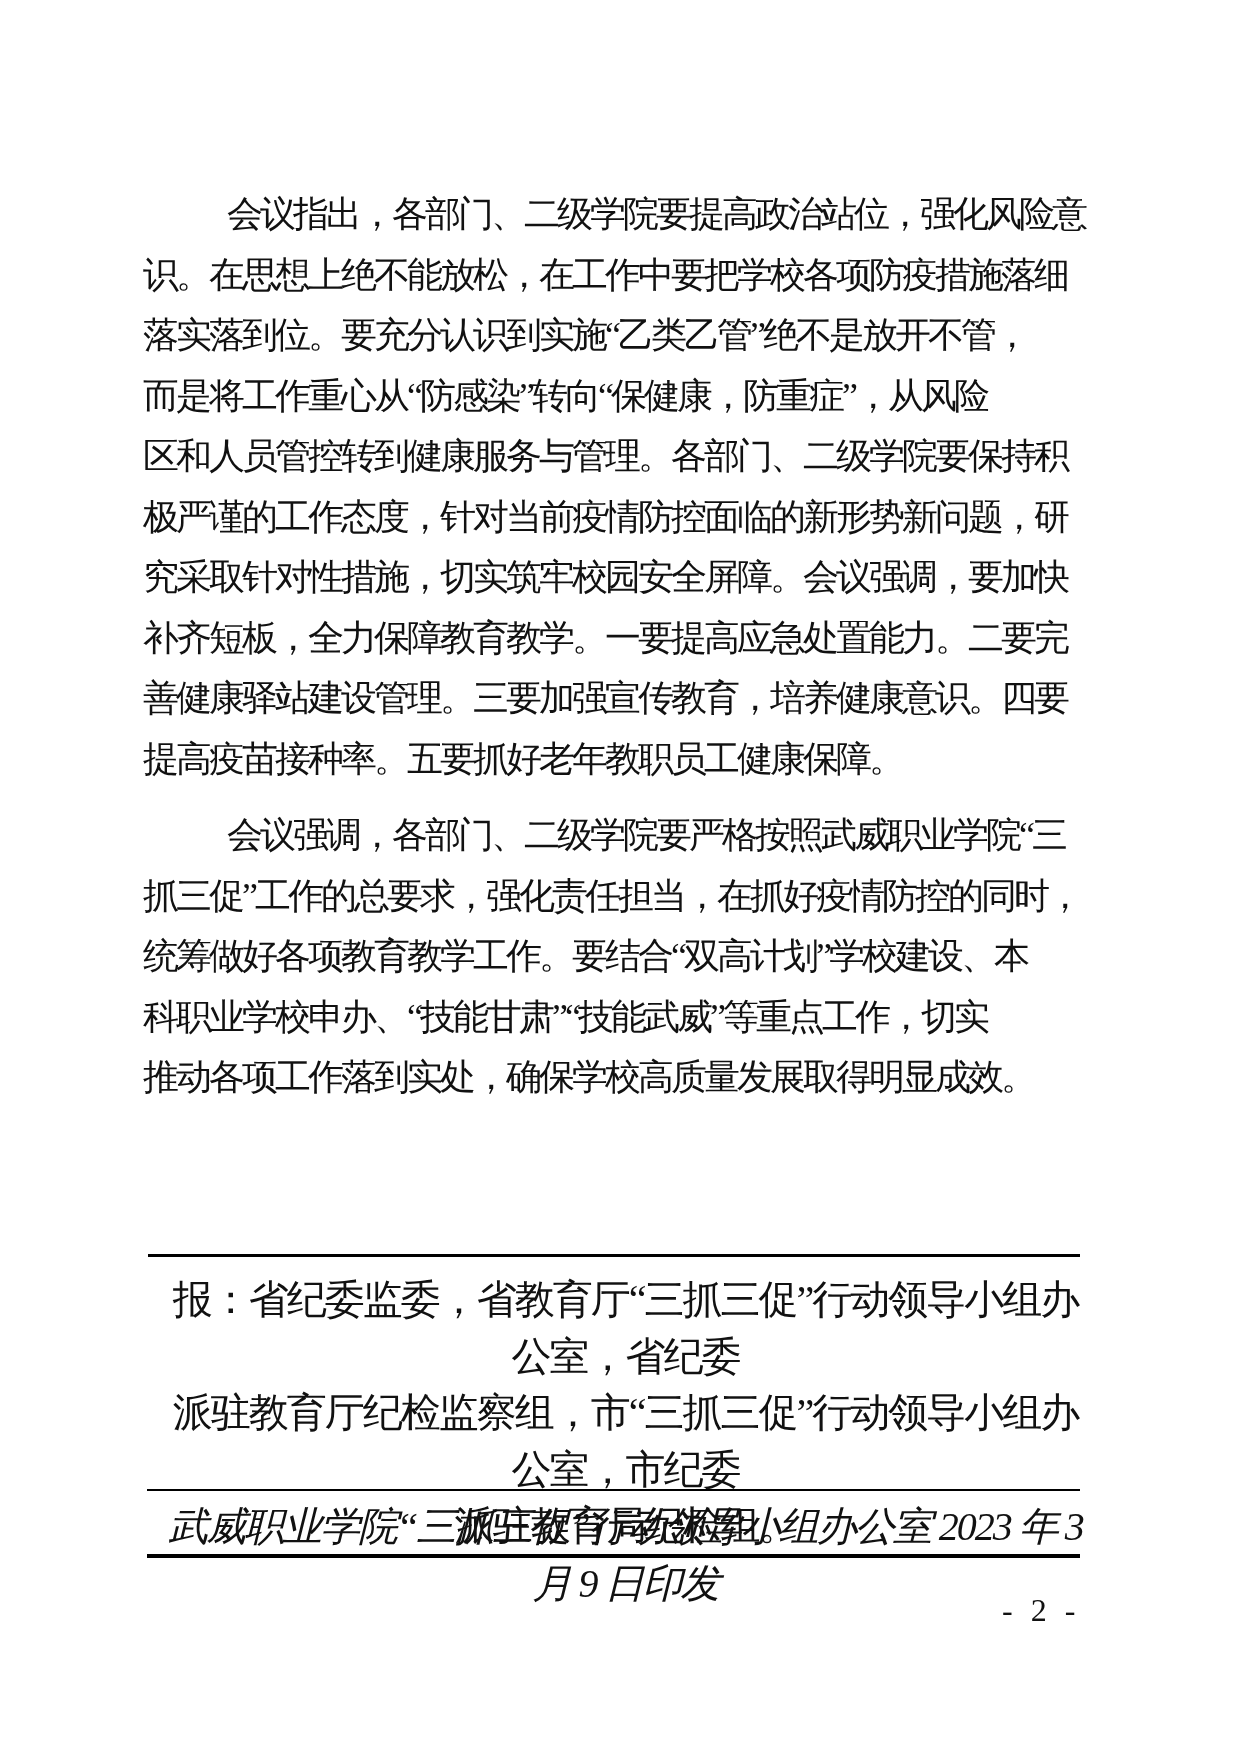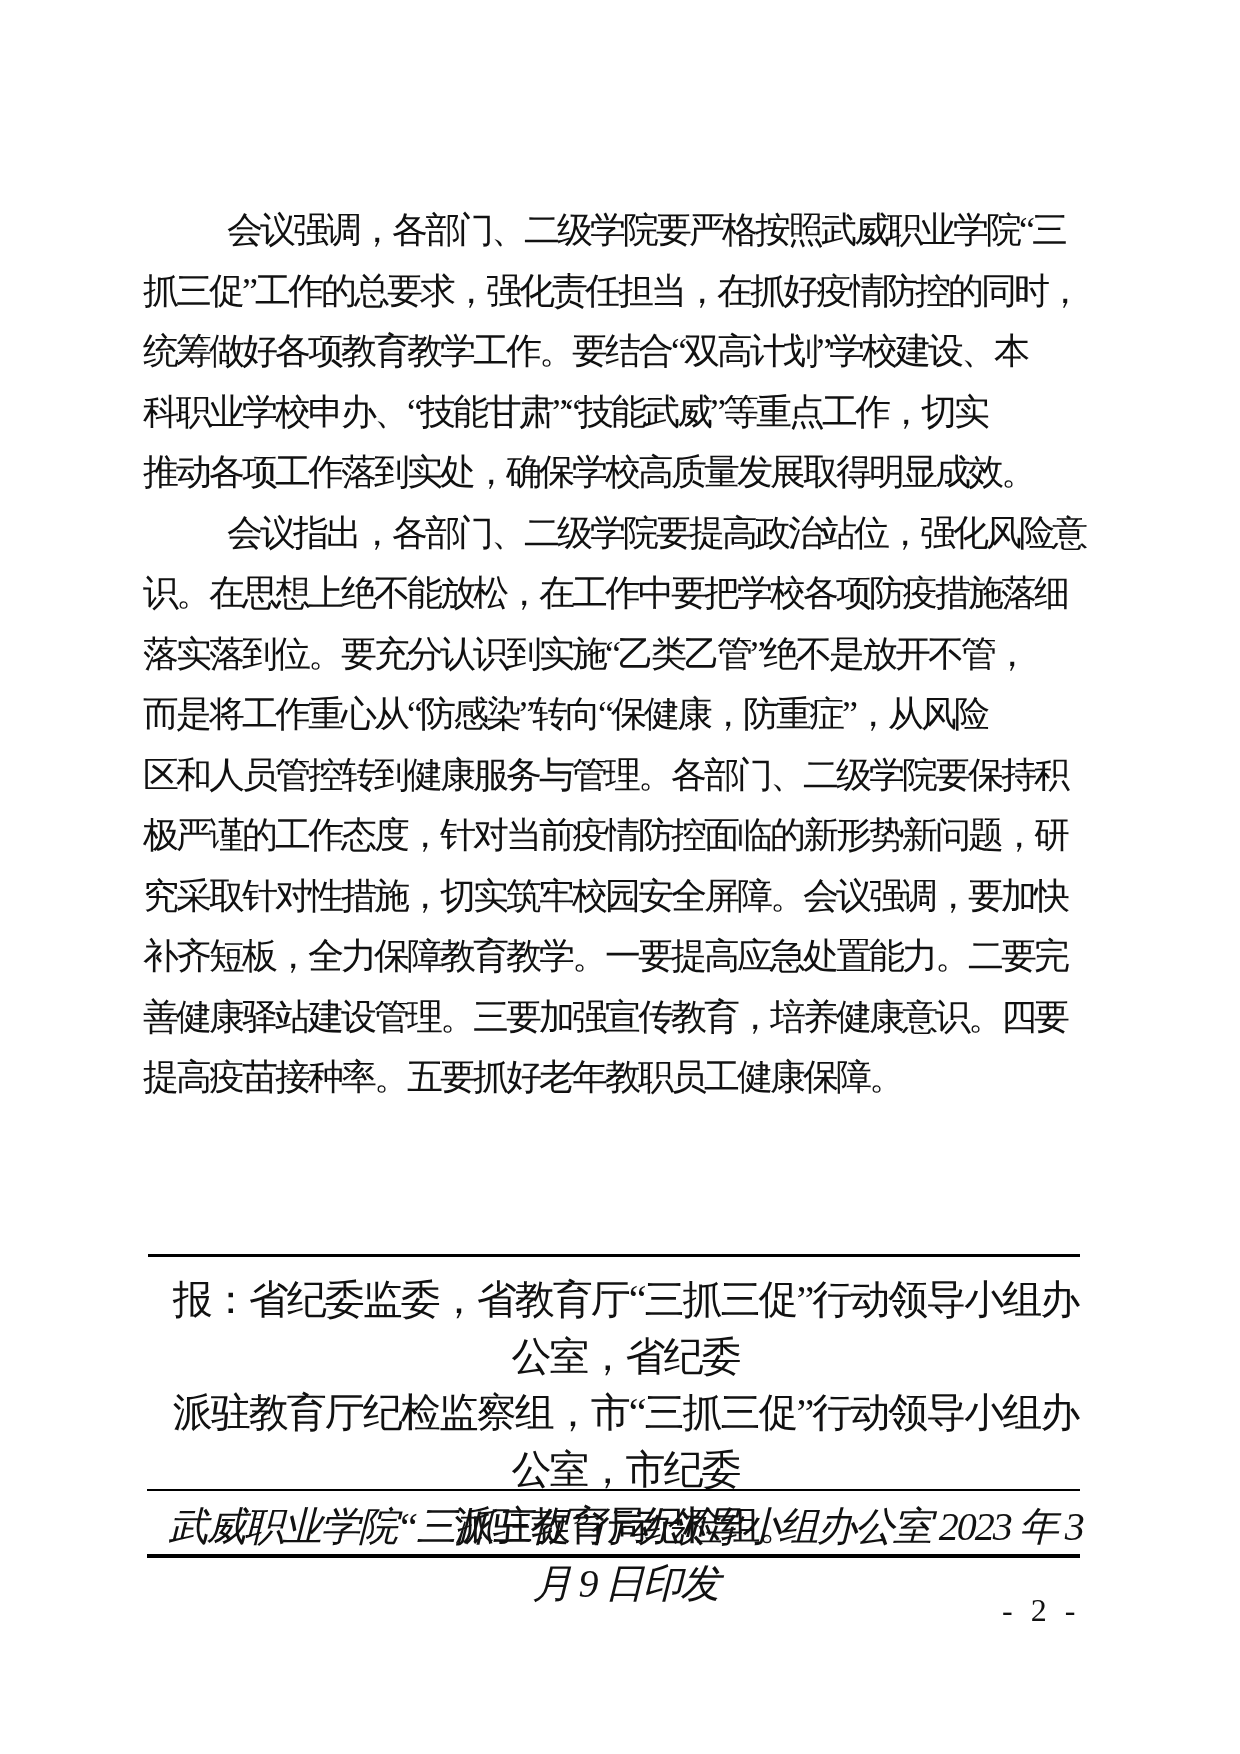--- a/index.html
+++ b/index.html
@@ -78,35 +78,35 @@
     letter-spacing: 5px;
     white-space: pre;
   }
 </style>
 </head>
 <body>
 
 <div class="page">
 
   <div class="body-text">
-    <p class="para para-2">会议强调，各部门、二级学院要严格按照武威职业学院“三
-抓三促”工作的总要求，强化责任担当，在抓好疫情防控的同时，
-统筹做好各项教育教学工作。要结合“双高计划”学校建设、本
-科职业学校申办、“技能甘肃”“技能武威”等重点工作，切实
-推动各项工作落到实处，确保学校高质量发展取得明显成效。</p>
     <p class="para para-1">会议指出，各部门、二级学院要提高政治站位，强化风险意
 识。在思想上绝不能放松，在工作中要把学校各项防疫措施落细
 落实落到位。要充分认识到实施“乙类乙管”绝不是放开不管，
 而是将工作重心从“防感染”转向“保健康，防重症”，从风险
 区和人员管控转到健康服务与管理。各部门、二级学院要保持积
 极严谨的工作态度，针对当前疫情防控面临的新形势新问题，研
 究采取针对性措施，切实筑牢校园安全屏障。会议强调，要加快
 补齐短板，全力保障教育教学。一要提高应急处置能力。二要完
 善健康驿站建设管理。三要加强宣传教育，培养健康意识。四要
 提高疫苗接种率。五要抓好老年教职员工健康保障。</p>
+    <p class="para para-2">会议强调，各部门、二级学院要严格按照武威职业学院“三
+抓三促”工作的总要求，强化责任担当，在抓好疫情防控的同时，
+统筹做好各项教育教学工作。要结合“双高计划”学校建设、本
+科职业学校申办、“技能甘肃”“技能武威”等重点工作，切实
+推动各项工作落到实处，确保学校高质量发展取得明显成效。</p>
   </div>
 
   <div class="rule rule-top"></div>
 
   <div class="footer-line footer-report">报：省纪委监委，省教育厅“三抓三促”行动领导小组办公室，省纪委
 派驻教育厅纪检监察组，市“三抓三促”行动领导小组办公室，市纪委
 派驻教育局纪检组。</div>
 
 
   <div class="rule rule-mid"></div>

